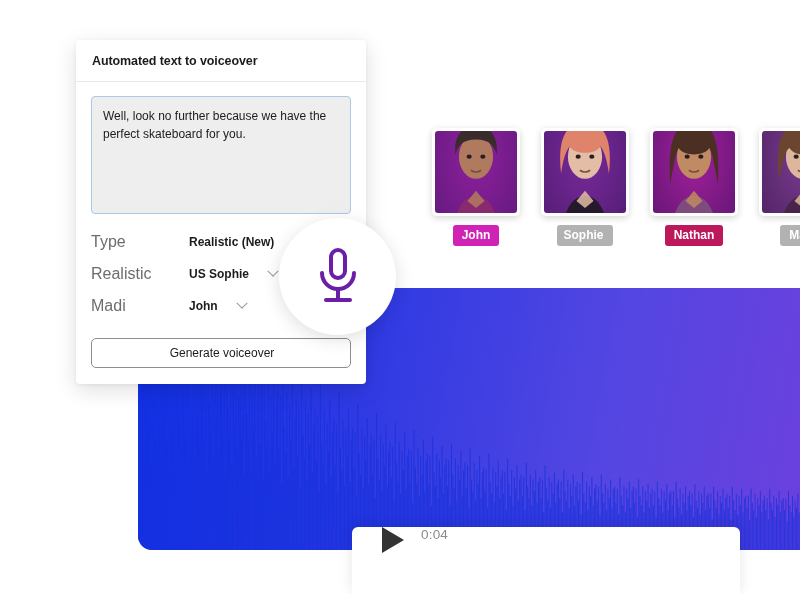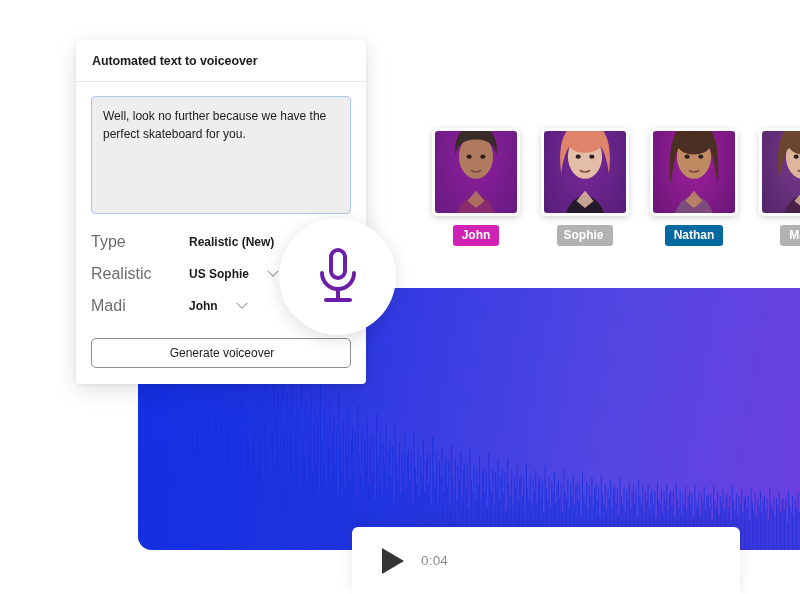--- a/index.html
+++ b/index.html
@@ -192,21 +192,20 @@
     position: absolute;
     left: 352px;
     top: 527px;
     width: 388px;
     height: 67px;
     background: #ffffff;
     border-radius: 6px 6px 0 0;
     box-shadow: 0 -2px 14px rgba(0,0,0,0.10);
     z-index: 25;
     display: flex;
-    align-items: center;
     padding-left: 30px;
     box-sizing: border-box;
     gap: 17px;
   }
   #play-button {
     width: 0;
     height: 0;
     border-left: 22px solid #333333;
     border-top: 13px solid transparent;
     border-bottom: 13px solid transparent;
@@ -782,21 +781,21 @@
             <path d="M10 82 C11 62 17 55 24 55 C31 55 37 62 38 82 Z" fill="#7d4b7e"></path>
             <path d="M24 52 L24 62 L19 58 Z M24 52 L24 62 L29 58 Z" fill="#c08a62" opacity="0.85"></path>
             <ellipse cx="24" cy="32" rx="10" ry="13" fill="#c08a62"></ellipse>
             <path d="M24 12 C11 12 9 26 10 48 C12 38 13 30 15 27 C18 32 30 32 33 27 C35 30 36 38 38 48 C39 26 37 12 24 12 Z" fill="#4a2f22"></path>
             <ellipse cx="20" cy="32" rx="1.5" ry="1.2" fill="#2a1e22"></ellipse>
             <ellipse cx="28" cy="32" rx="1.5" ry="1.2" fill="#2a1e22"></ellipse>
             <path d="M21 40 Q24 42 27 40" stroke="#7d4a42" stroke-width="1" fill="none"></path>
           </svg>
         </div>
       </div>
-      <div class="avatar-name" style="background: #0369a1;">Nathan</div>
+      <div class="avatar-name" style="background: #be185d;">Nathan</div>
     </div>
     <div class="avatar-card">
       <div class="avatar-frame">
         <div class="avatar-photo">
           <svg viewBox="0 0 48 82" preserveAspectRatio="xMidYMid slice" style="width:100%;height:100%;display:block">
             <defs>
               <radialGradient id="bg3" cx="50%" cy="38%" r="78%">
                 <stop offset="0%" stop-color="#7b3a8f"></stop>
                 <stop offset="100%" stop-color="#4a2160"></stop>
               </radialGradient>

